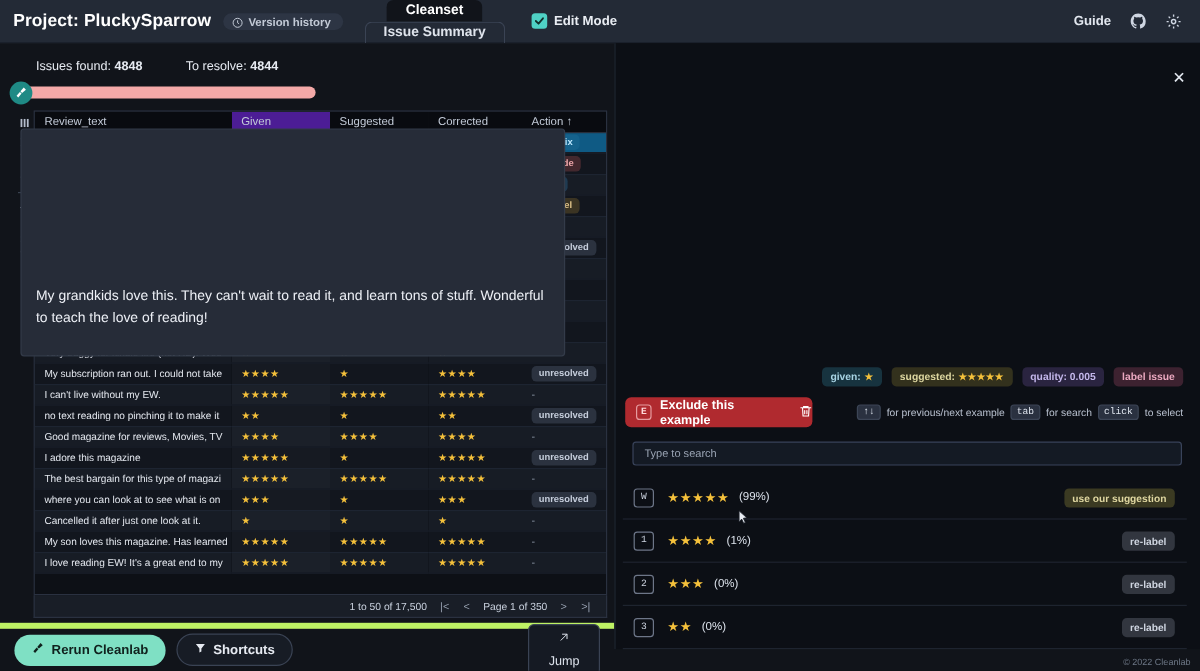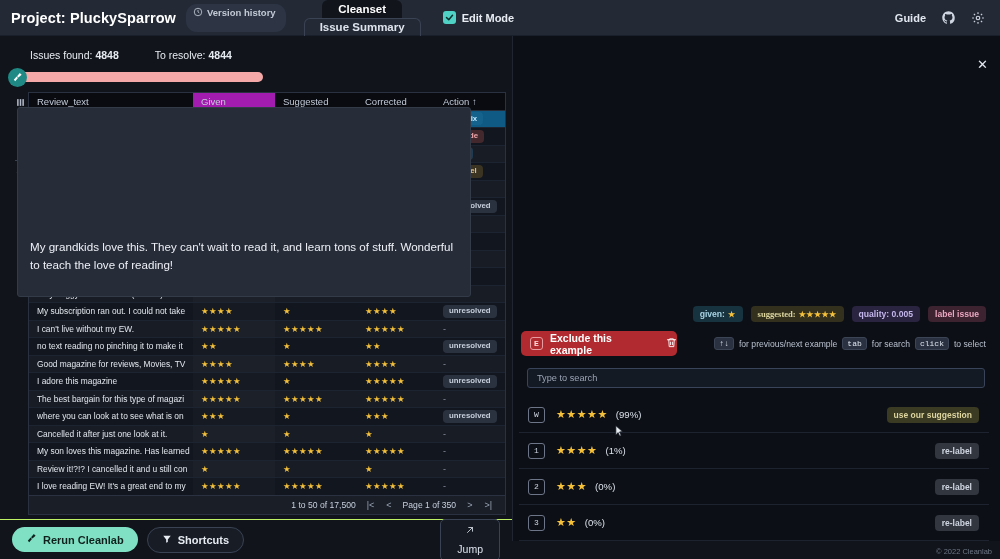--- a/index.html
+++ b/index.html
@@ -15,21 +15,21 @@
   
   .topbar {
     position:absolute; top:0; left:0; width:1000px; height:36px;
     background:#232a36;
     display:flex; align-items:center;
     border-bottom:1px solid #1a202b;
   }
   .proj-title { font-size:14.5px; font-weight:700; color:#fff; margin-left:11px; letter-spacing:.1px; }
   .vhist {
     display:flex; align-items:center; gap:4px;
-    margin-left:10px; padding:3px 10px 14px 7px;
+    margin-left:10px; padding:3px 10px 0 7px;
     background:#2d3544; border-radius:11px;
     font-size:9.5px; color:#c3cad6; font-weight:600;
   }
   .vhist svg { display:block; }
   .tabs { display:flex; align-items:center; height:36px; margin-left:18px;flex-direction:column; }
   .tab {
     height:33px; display:flex; align-items:center; padding:0 15px;
     font-size:11.5px; font-weight:700; color:#aab3c2;
     border-radius:6px 6px 0 0;
     border:1px solid transparent; border-bottom:none;
@@ -94,21 +94,21 @@
     position:absolute; left:28px; top:92px; width:478px; height:404px;
     background:#0d1016; border:1px solid #2a3140; overflow:hidden;
   }
   table { border-collapse:collapse; width:478px; table-layout:fixed; }
   thead th {
     background:#090b10; color:#c3cbd8; font-size:9.5px; font-weight:500;
     text-align:left; height:17px; padding:0 8px;
     border-bottom:1px solid #272e3b;
     white-space:nowrap; overflow:hidden;
   }
-  thead th.given-col { background:#a21caf; }
+  thead th.given-col { background:#4c1d95; }
   col.c-text { width:164px; }
   col.c-given { width:82px; }
   col.c-sugg  { width:82px; }
   col.c-corr  { width:78px; }
   col.c-act   { width:72px; }
   tbody td {
     font-size:8.4px; color:#e3e7ee; height:17.5px; padding:0 8px;
     border-bottom:1px solid #1d2431;
     white-space:nowrap; overflow:hidden; text-overflow:clip;
   }
@@ -134,21 +134,21 @@
     position:absolute; left:28px; top:496px; width:478px; height:19px;
     background:#191e27; border:1px solid #2a3140; border-top:none;
     display:flex; align-items:center; justify-content:flex-end;
     gap:10px; padding-right:12px; font-size:8.6px; color:#c9d1de;
   }
   .pager .pgbtn { color:#9aa4b4; font-size:9px; padding:0 1px; }
 
   
   .bottombar {
     position:absolute; left:0; top:519px; width:512px; height:40px;
-    border-top:1px solid #bef264;
+    border-top:5px solid #bef264;
     display:flex; align-items:center; padding:0 12px; gap:9px;
   }
   .btn-teal {
     display:flex; align-items:center; gap:6px;
     background:#7fe0c4; color:#10211d; font-size:11px; font-weight:600;
     border-radius:14px; padding:6px 14px;
   }
   .btn-dark {
     display:flex; align-items:center; gap:6px;
     background:#171c25; border:1px solid #3a4354; color:#e6eaf1;
@@ -174,21 +174,21 @@
   .extext { font-size:11.6px; line-height:1.55; color:#edf0f6; }
   .metarow {
     position:absolute; right:14px; top:306px;
     display:flex; gap:8px; align-items:center;
   }
   .meta {
     font-size:8.6px; font-weight:600; padding:3px 7px; border-radius:4px;
     display:flex; align-items:center; gap:3px;
   }
   .m-given { background:#17333f; color:#a8d4e4; }
-  .m-sugg  { background:#33311d; color:#ddd6a0;font-family:Liberation Serif, serif; }
+  .m-sugg  { background:#33311d; color:#ddd6a0; }
   .m-qual  { background:#2a2440; color:#c3b6ea; }
   .m-issue { background:#3d2230; color:#eaa7bf; }
   .meta .stars { font-size:8px; }
 
   .exclude-btn {
     position:absolute; left:521px; top:331px; width:156px; height:25px;
     background:#b02a2f; border-radius:5px; color:#fff;
     display:flex; align-items:center; gap:7px; padding-left:9px;
     font-size:10.5px; font-weight:600;
   }
@@ -515,27 +515,20 @@
             <td class="given-col"><span class="stars">★</span></td>
             <td><span class="stars">★</span></td>
             <td><span class="stars">★</span></td>
             <td><span class="b-dash">-</span></td>
           </tr>
           <tr>
             <td>My son loves this magazine. Has learned</td>
             <td class="given-col"><span class="stars">★★★★★</span></td>
             <td><span class="stars">★★★★★</span></td>
             <td><span class="stars">★★★★★</span></td>
-            <td><span class="b-dash">-</span></td>
-          </tr>
-          <tr>
-            <td>Review it!?!? I cancelled it and u still con</td>
-            <td class="given-col"><span class="stars">★</span></td>
-            <td><span class="stars">★</span></td>
-            <td><span class="stars">★</span></td>
             <td><span class="b-dash">-</span></td>
           </tr>
           <tr>
             <td>I love reading EW! It's a great end to my</td>
             <td class="given-col"><span class="stars">★★★★★</span></td>
             <td><span class="stars">★★★★★</span></td>
             <td><span class="stars">★★★★★</span></td>
             <td><span class="b-dash">-</span></td>
           </tr>
         </tbody>

